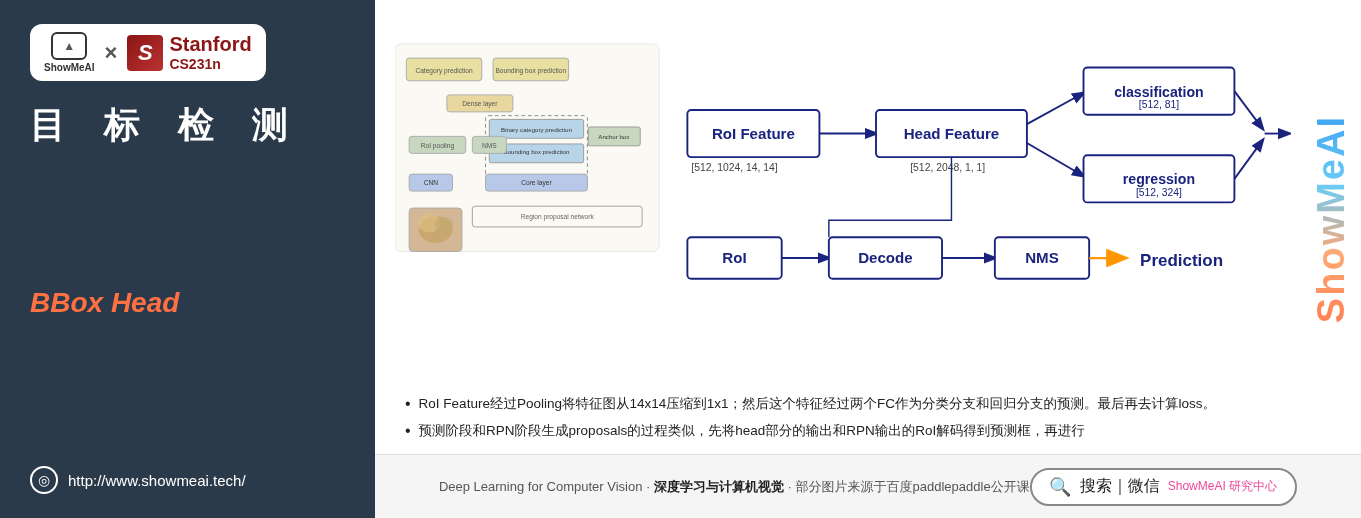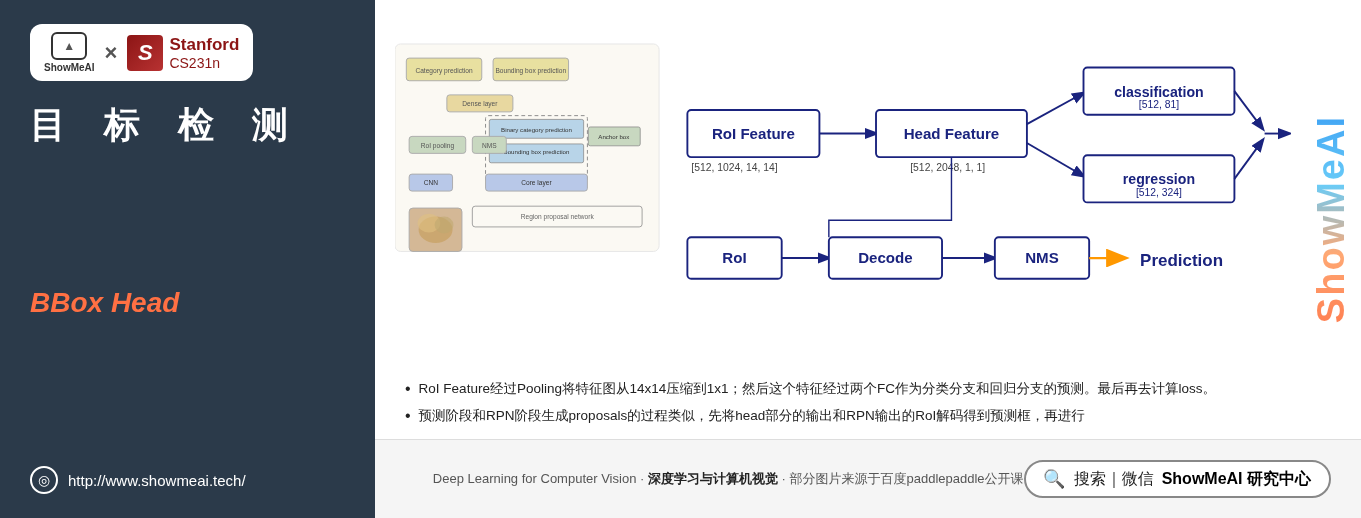--- a/index.html
+++ b/index.html
@@ -86,28 +86,28 @@
       align-items: center;
       justify-content: center;
       font-size: 22px;
       color: white;
       font-weight: bold;
       font-style: italic;
     }
 
     .stanford-text {
       color: #8c1515;
-      font-size: 17px;
+      font-size: 20px;
       font-weight: bold;
     }
 
     .stanford-course {
       color: #8c1515;
       font-size: 14px;
-      font-weight: normal;
+      font-weight: bold;
     }
 
     .title-chinese {
       font-size: 36px;
       font-weight: bold;
       color: white;
       margin-top: 20px;
       letter-spacing: 14px;
     }
 
@@ -213,26 +213,26 @@
       font-size: 16px;
       line-height: 1.4;
     }
 
     .content-text .bold-text {
       font-weight: normal;
     }
 
     
     .footer {
-      height: 79px;
+      height: 64px;
       background: #f5f5f5;
       border-top: 1px solid #ddd;
       display: flex;
       align-items: center;
-      justify-content: flex-end;
+      justify-content: center;
       padding: 0 30px 0 30px;
     }
 
     .footer-text {
       font-size: 13px;
       color: #555;
     }
 
     .footer-text span {
       font-weight: bold;
@@ -254,23 +254,23 @@
       color: #555;
     }
 
     .search-box-text {
       font-size: 16px;
       color: #222;
       font-weight: 500;
     }
 
     .search-box-brand {
-      font-weight: bold;
-      font-size: 16px;
-      color: #000000;
+      font-weight: normal;
+      font-size: 12px;
+      color: #ec4899;
     }
   </style>
 </head>
 <body>
 
 <div class="left-panel">
   <div class="logo-area">
     <div class="showmeai-logo">
       <div class="showmeai-icon"></div>
       <div class="showmeai-text-logo">ShowMeAI</div>

